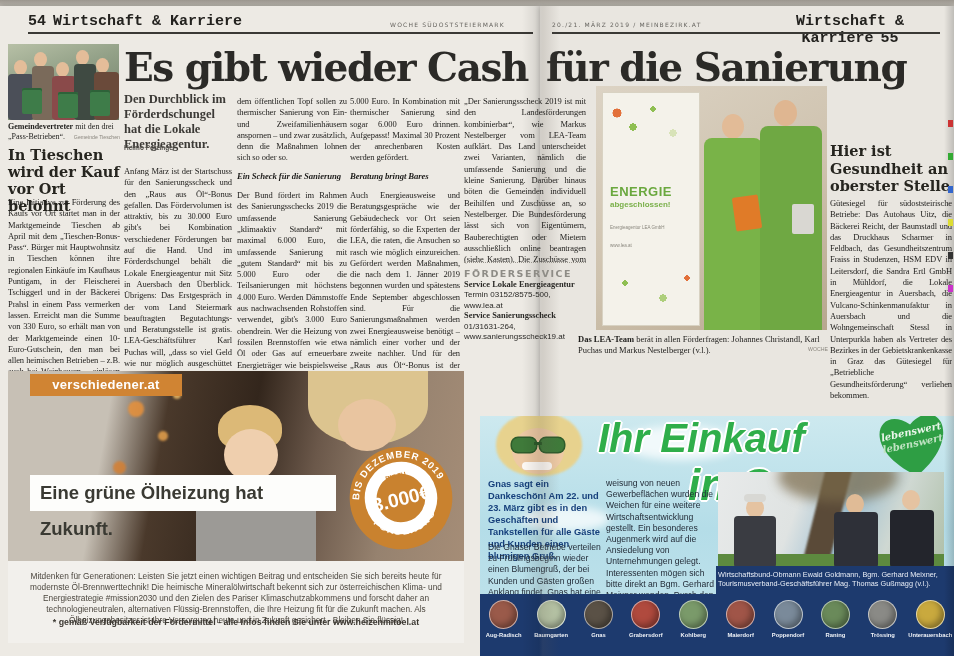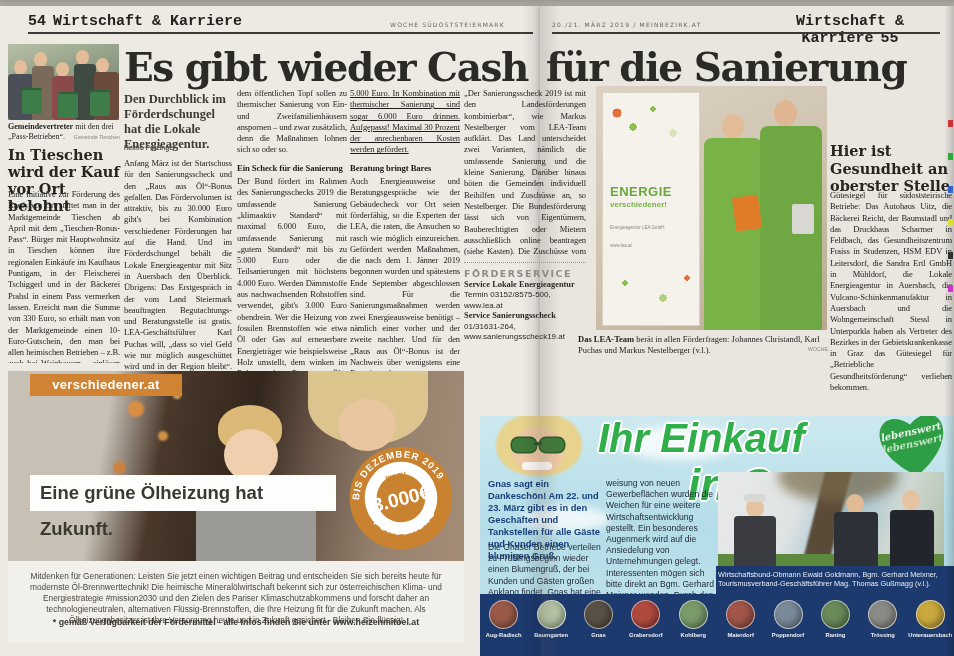--- a/index.html
+++ b/index.html
@@ -12,22 +12,22 @@
   .fold{position:absolute;top:6px;left:522px;width:38px;height:650px;background:linear-gradient(90deg,rgba(0,0,0,0) 0%,rgba(0,0,0,.10) 45%,rgba(90,80,70,.16) 55%,rgba(0,0,0,0) 100%);pointer-events:none;z-index:40;}
   .edge{position:absolute;top:6px;left:944px;width:10px;height:650px;background:linear-gradient(90deg,rgba(0,0,0,0),rgba(0,0,0,.18));z-index:41;}
 
   
   .hdr{position:absolute;font-family:Liberation Mono, monospace;font-weight:bold;color:#23221f;font-size:15px;}
   .hdr-num{margin-right:7px;}
   .hdr-small{position:absolute;font-family:"DejaVu Sans",sans-serif;font-size:6px;letter-spacing:1.2px;color:#66645f;}
   .hdr-rule{position:absolute;height:2px;background:#3a3935;}
 
   
-  .col{position:absolute;text-align:justify;hyphens:auto;-webkit-hyphens:auto;overflow:hidden;font:8.5px/11.3px "Liberation Serif",serif;color:#1e1d1b;letter-spacing:-0.1px;}
-  .subhead{font-weight:bold;font-size:8.7px;margin:7px 0 2px 0;text-align:left;}
+  .col{position:absolute;text-align:justify;hyphens:auto;-webkit-hyphens:auto;overflow:hidden;font:8.5px/11.3px "Liberation Serif",serif;color:#1e1d1b;letter-spacing:-0.1px;margin-top:8px;}
+  .subhead{font-weight:bold;font-size:8.7px;margin:7px 0 2px 0;text-align:left;font-style:italic;}
   .caption{position:absolute;font:bold 8px/10px "Liberation Serif",serif;color:#1e1d1b;}
   .caption .cap-rest{font-weight:normal;}
   .credit{font:5.2px/6px "Liberation Sans",sans-serif;color:#8a867e;font-weight:normal;}
 
   
   .main-headline{position:absolute;top:44px;font-family:"DejaVu Serif",serif;font-weight:bold;font-size:39px;letter-spacing:-1.5px;color:#2b2a27;white-space:nowrap;z-index:5;}
   .standfirst{position:absolute;left:124px;top:92px;width:108px;font:bold 12.5px/15px "Liberation Serif",serif;color:#3c3a36;}
   .byline{position:absolute;left:124px;top:144px;font:bold 6.5px/8px "Liberation Sans",sans-serif;color:#55534e;}
 
   
@@ -148,41 +148,41 @@
 
   <div class="col" style="left:124px;top:158px;width:108px;height:214px;">Anfang März ist der Startschuss für den Sanierungsscheck und den „Raus aus Öl“-Bonus gefallen. Das Fördervolumen ist attraktiv, bis zu 30.000 Euro gibt's bei Kombination verschiedener Förderungen bar auf die Hand. Und im Förderdschungel behält die Lokale Energieagentur mit Sitz in Auersbach den Überblick. Übrigens: Das Erstgespräch in der vom Land Steiermark beauftragten Begutachtungs- und Beratungsstelle ist gratis. LEA-Geschäftsführer Karl Puchas will, „dass so viel Geld wie nur möglich ausgeschüttet wird und in der Region bleibt“. Die Subventionen aus</div>
 
   <div style="position:absolute;left:237px;top:88px;width:110px;height:285px;overflow:hidden;">
     <div class="col" style="position:static;width:110px;">dem öffentlichen Topf sollen zu thermischer Sanierung von Ein- und Zweifamilienhäusern anspornen – und zwar zusätzlich, denn die Maßnahmen lohnen sich so oder so.</div>
     <div class="col subhead" style="position:static;width:110px;">Ein Scheck für die Sanierung</div>
     <div class="col" style="position:static;width:110px;">Der Bund fördert im Rahmen des Sanierungsschecks 2019 die umfassende Sanierung „klimaaktiv Standard“ mit maximal 6.000 Euro, die umfassende Sanierung mit „gutem Standard“ mit bis zu 5.000 Euro oder die Teilsanierungen mit höchstens 4.000 Euro. Werden Dämmstoffe aus nachwachsenden Rohstoffen verwendet, gibt's 3.000 Euro obendrein. Wer die Heizung von fossilen Brennstoffen wie etwa Öl oder Gas auf erneuerbare Energieträger wie beispielsweise Holz umstellt, dem winken im Rahmen des „Raus aus Öl“-Bonus</div>
   </div>
 
   <div style="position:absolute;left:350px;top:88px;width:110px;height:285px;overflow:hidden;">
-    <div class="col" style="position:static;width:110px;text-decoration:underline;">5.000 Euro. In Kombination mit thermischer Sanierung sind sogar 6.000 Euro drinnen. Aufgepasst! Maximal 30 Prozent der anrechenbaren Kosten werden gefördert.</div>
+    <div class="col" style="position:static;width:110px;">5.000 Euro. In Kombination mit thermischer Sanierung sind sogar 6.000 Euro drinnen. Aufgepasst! Maximal 30 Prozent der anrechenbaren Kosten werden gefördert.</div>
     <div class="col subhead" style="position:static;width:110px;">Beratung bringt Bares</div>
     <div class="col" style="position:static;width:110px;">Auch Energieausweise und Beratungsgespräche wie der Gebäudecheck vor Ort seien förderfähig, so die Experten der LEA, die raten, die Ansuchen so rasch wie möglich einzureichen. Gefördert werden Maßnahmen, die nach dem 1. Jänner 2019 begonnen wurden und spätestens Ende September abgeschlossen sind. Für die Sanierungsmaßnahmen werden zwei Energieausweise benötigt – nämlich einer vorher und der zweite nachher. Und für den „Raus aus Öl“-Bonus ist der Nachweis über wenigstens eine Energiesparberatung zu erbringen.</div>
   </div>
 
   <div class="col" style="left:464px;top:88px;width:122px;height:170px;z-index:45;">„Der Sanierungsscheck 2019 ist mit den Landesförderungen kombinierbar“, wie Markus Nestelberger vom LEA-Team aufklärt. Das Land unterscheidet zwei Varianten, nämlich die umfassende Sanierung und die kleine Sanierung. Darüber hinaus böten die Gemeinden individuell Beihilfen und Zuschüsse an, so Nestelberger. Die Bundesförderung lässt sich von Eigentümern, Bauberechtigten oder Mietern ausschließlich online beantragen (siehe Kasten). Die Zuschüsse vom Land werden über die Bausparkassen abgewickelt.</div>
 
   <div class="service-box">
     <div class="service-title">FÖRDERSERVICE</div>
     <div class="service-line b">Service Lokale Energieagentur</div>
     <div class="service-line">Termin 03152/8575-500,</div>
     <div class="service-line">www.lea.at</div>
     <div class="service-line b">Service Sanierungsscheck</div>
     <div class="service-line">01/31631-264,</div>
     <div class="service-line">www.sanierungsscheck19.at</div>
   </div>
 
   <div class="ph lea-photo">
     <div class="lea-banner">
       <div class="b1">ENERGIE</div>
-      <div class="b2">verschiedener!</div>
+      <div class="b2">abgeschlossen!</div>
       <div class="b3">Energieagentur LEA GmbH</div>
       <div class="b4">www.lea.at</div>
     </div>
     <div class="head" style="left:126px;top:28px;width:22px;height:25px;background:#e2bb97;"></div>
     <div class="head" style="left:178px;top:14px;width:23px;height:26px;background:#dfb691;"></div>
     <div style="position:absolute;left:122px;top:52px;width:8px;height:10px;background:#5a4a3a;border-radius:2px;"></div>
     <div class="jacket" style="left:108px;top:52px;width:58px;height:192px;"></div>
     <div class="jacket" style="left:164px;top:40px;width:62px;height:204px;background:#6fa843;"></div>
     <div class="folder" style="left:138px;top:110px;width:26px;height:34px;transform:rotate(-8deg);"></div>
     <div class="folder" style="left:196px;top:118px;width:22px;height:30px;background:#d9d7d2;"></div>

